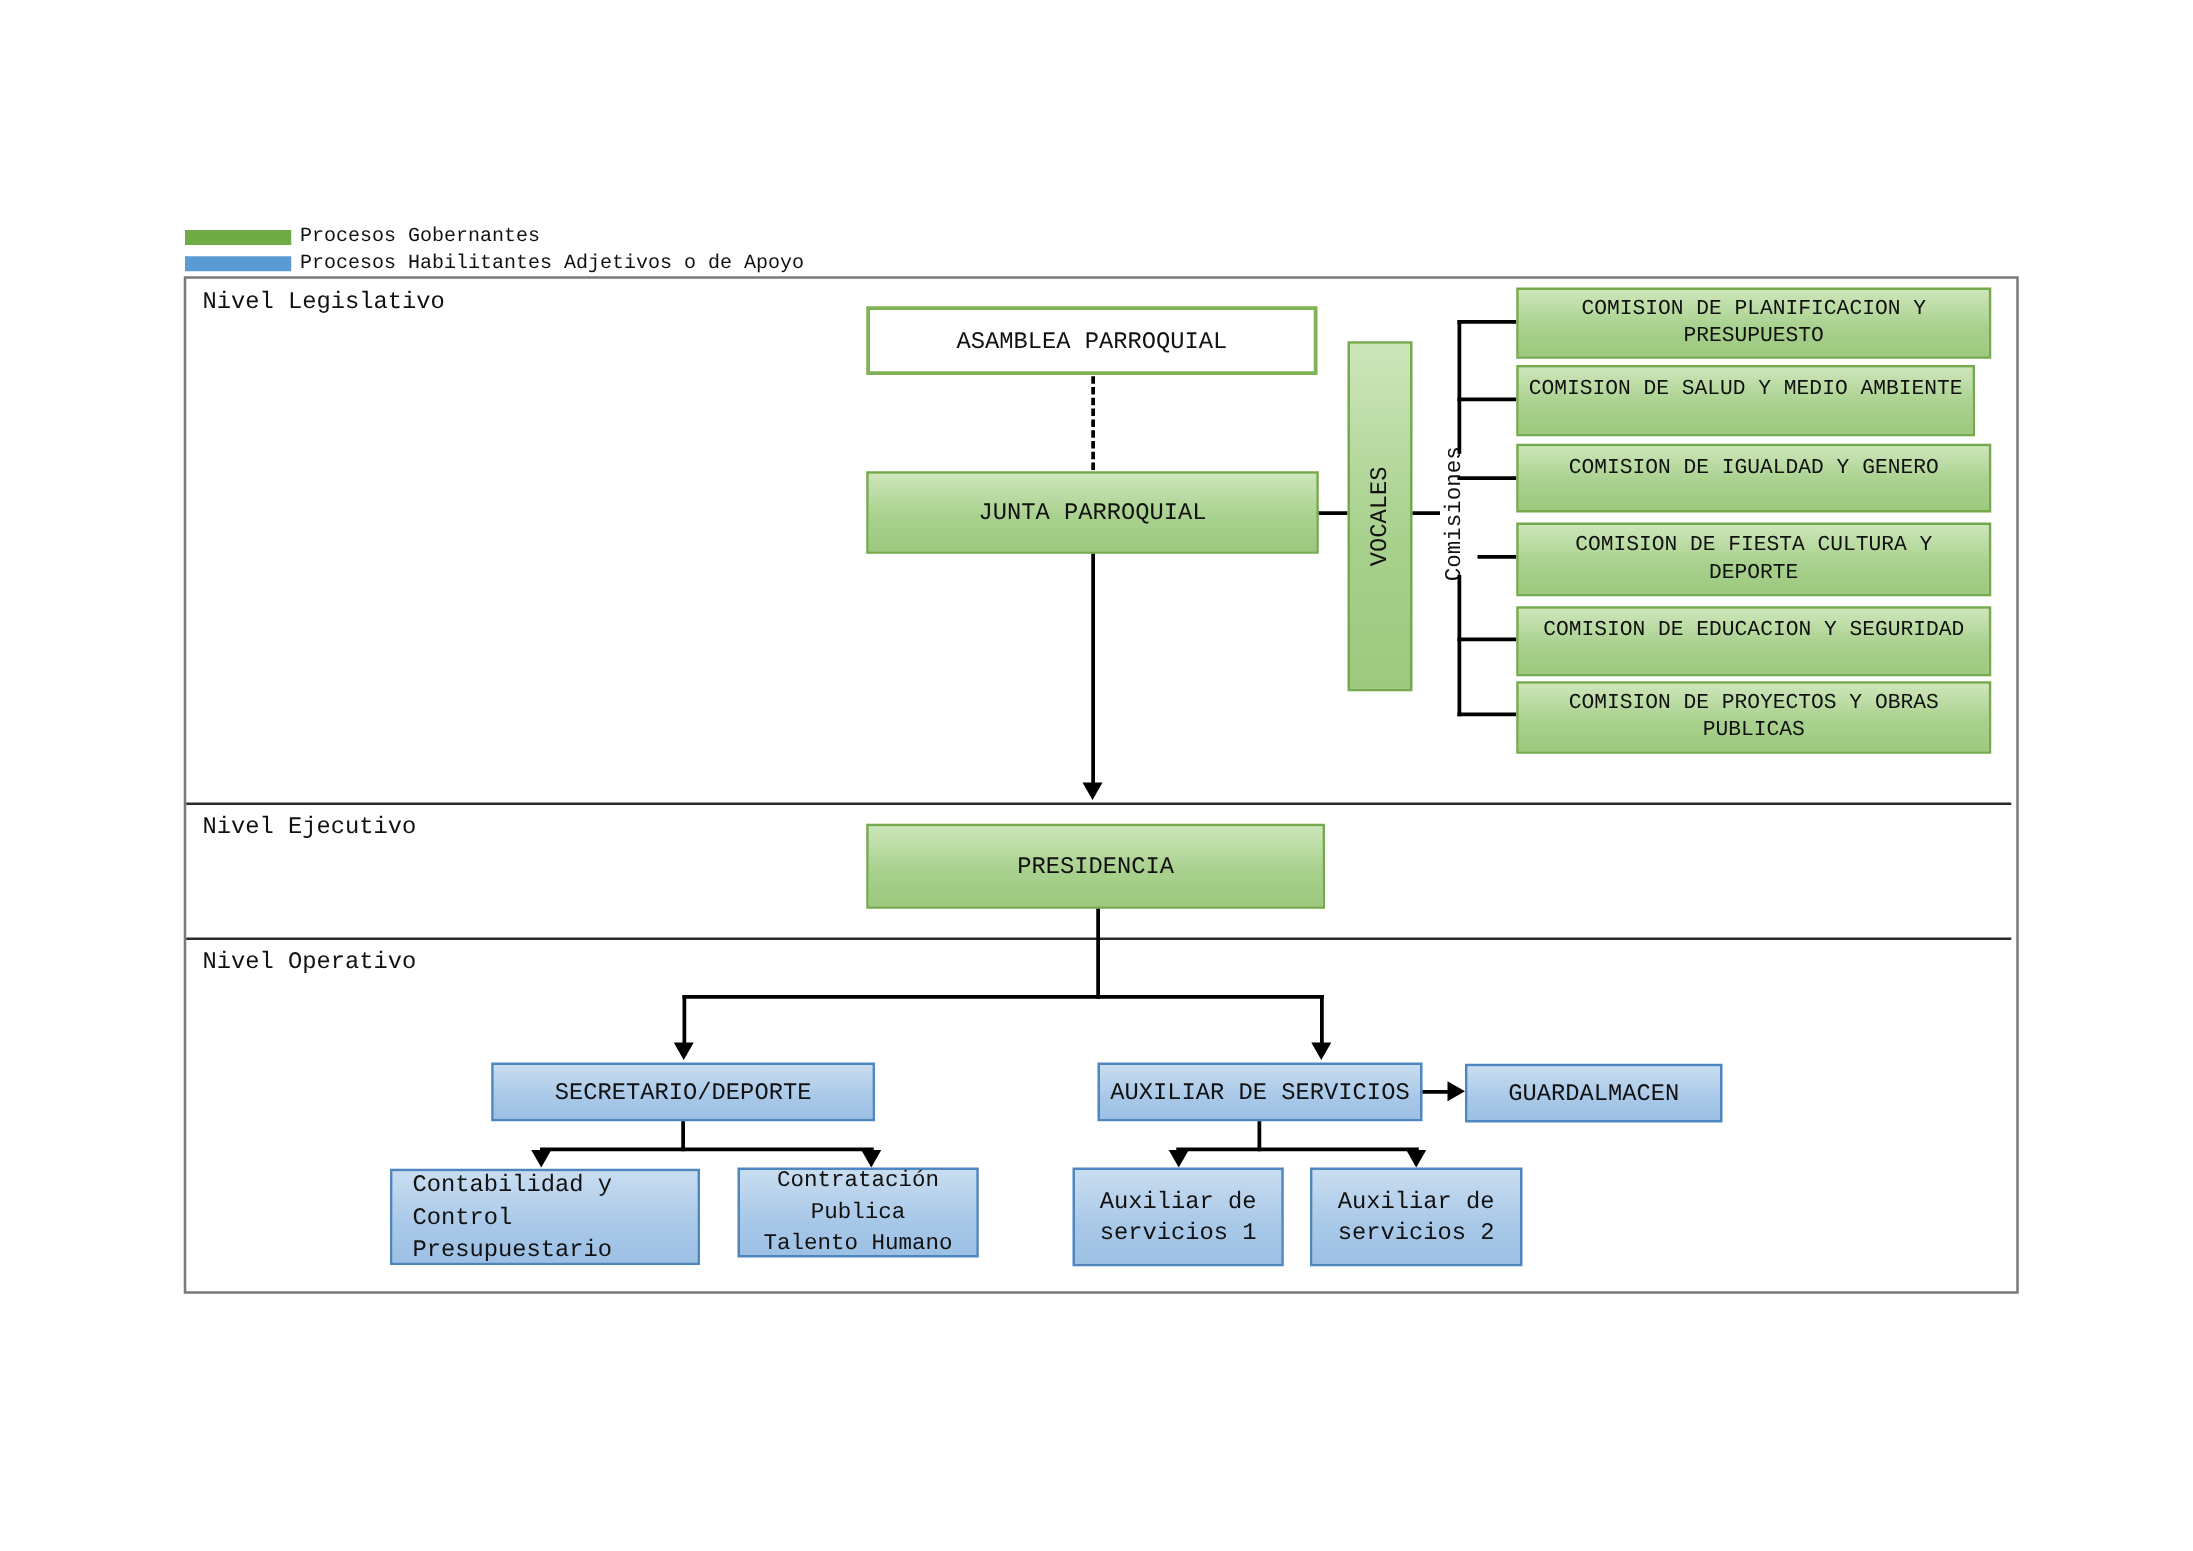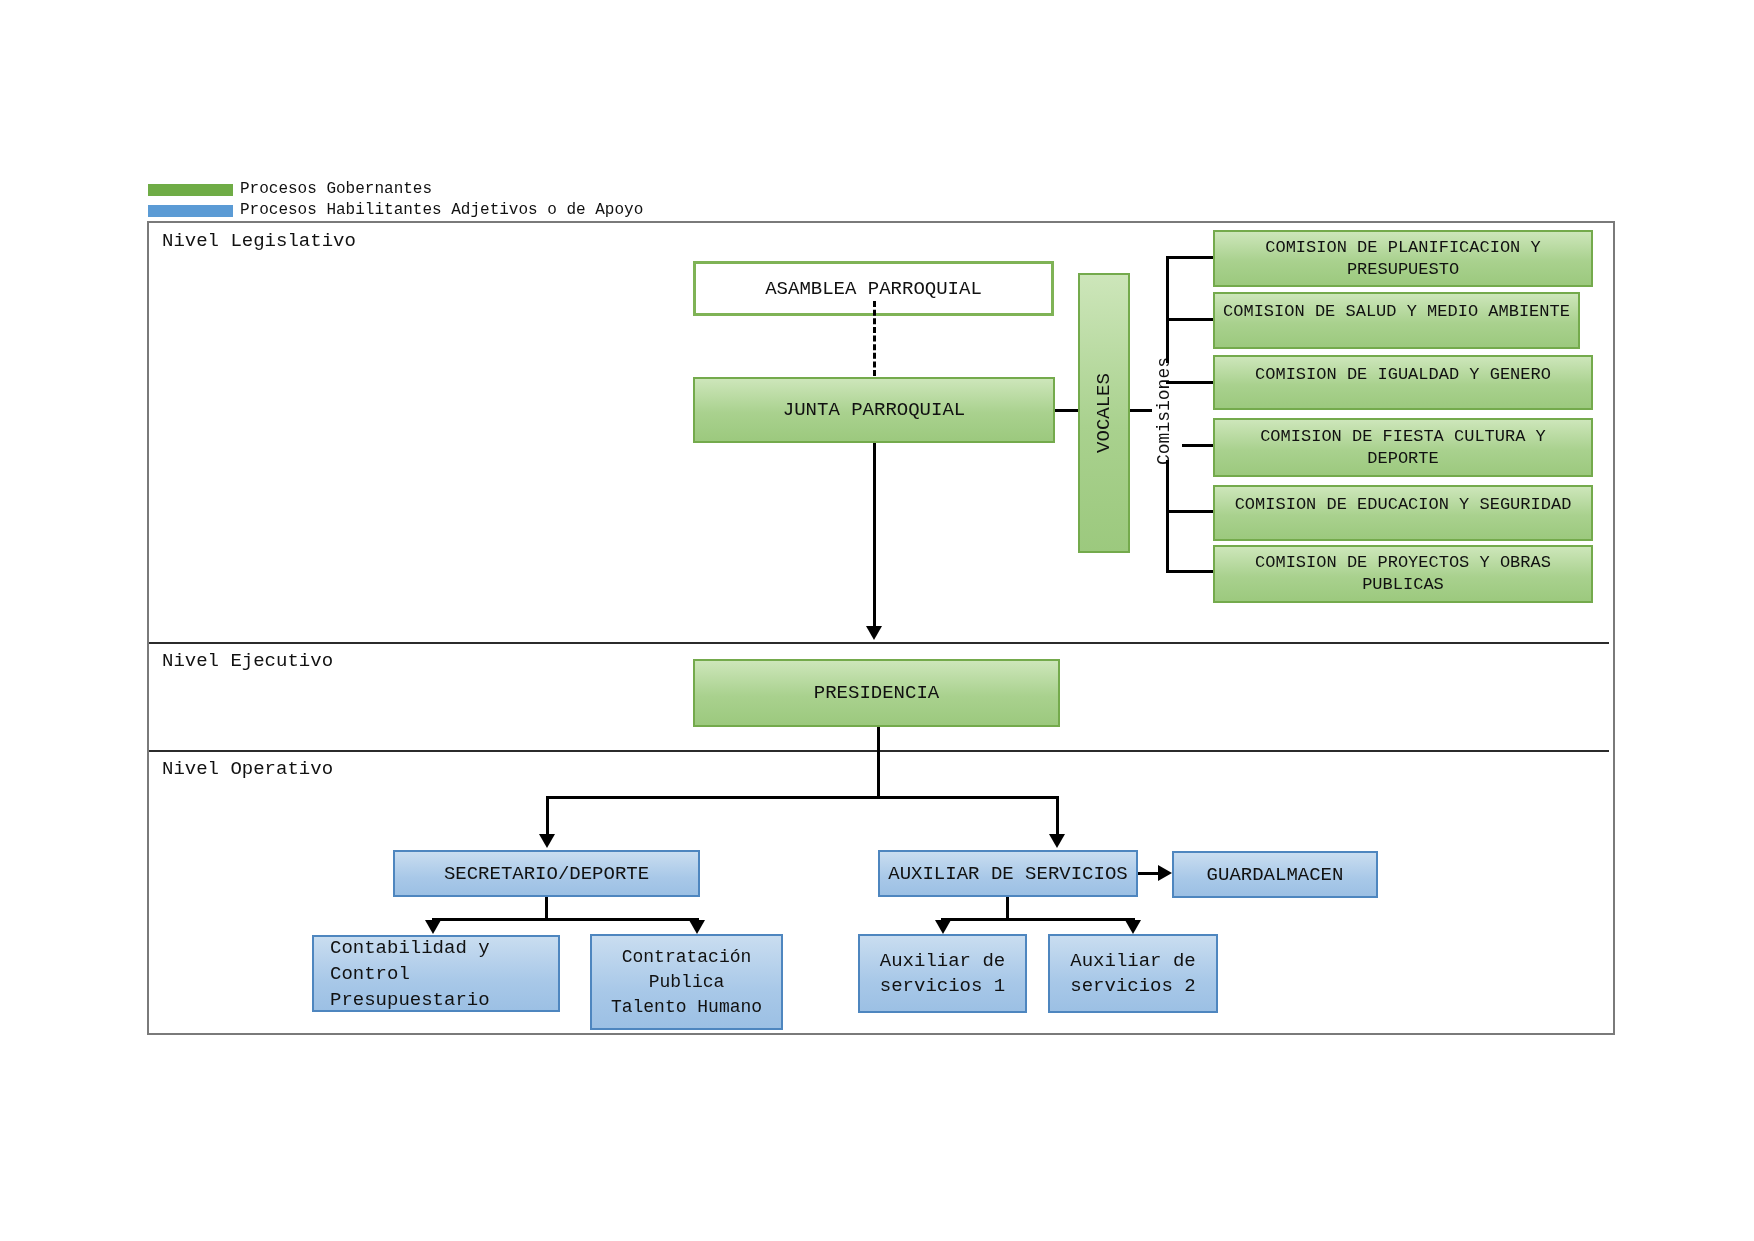--- a/index.html
+++ b/index.html
@@ -50,21 +50,21 @@
   <div class="legend-label" style="left:240px;top:201px;">Procesos Habilitantes Adjetivos o de Apoyo</div>
 
   <div class="frame" style="left:147px;top:221px;width:1464px;height:810px;"></div>
   <div class="divider" style="left:149px;top:642px;width:1460px;"></div>
   <div class="divider" style="left:149px;top:750px;width:1460px;"></div>
 
   <div class="section-label" style="left:162px;top:230px;">Nivel Legislativo</div>
   <div class="section-label" style="left:162px;top:650px;">Nivel Ejecutivo</div>
   <div class="section-label" style="left:162px;top:758px;">Nivel Operativo</div>
 
-  <div class="node whitebox f19" style="left:693px;top:245px;width:361px;height:55px;margin-top:16px;">ASAMBLEA PARROQUIAL</div>
+  <div class="node whitebox f19" style="left:693px;top:245px;width:361px;height:55px;">ASAMBLEA PARROQUIAL</div>
 
   <div class="vdash" style="left:873px;top:301px;height:75px;"></div>
 
   <div class="node greenbox f19" style="left:693px;top:377px;width:362px;height:66px;">JUNTA PARROQUIAL</div>
 
   <div class="hline" style="left:1055px;top:409px;width:23px;"></div>
 
   <div class="node greenbox f19 rot" style="left:1078px;top:273px;width:52px;height:280px;"><span>VOCALES</span></div>
 
   <div class="hline" style="left:1130px;top:409px;width:22px;"></div>
@@ -117,21 +117,21 @@
   <div class="ah-down" style="left:425px;top:920px;"></div>
   <div class="ah-down" style="left:689px;top:920px;"></div>
 
   <div class="vline" style="left:1006px;top:897px;height:24px;"></div>
   <div class="hline" style="left:941px;top:918px;width:194px;"></div>
   <div class="ah-down" style="left:935px;top:920px;"></div>
   <div class="ah-down" style="left:1125px;top:920px;"></div>
 
   <div class="node bluebox f19 leftalign" style="left:312px;top:935px;width:248px;height:77px;">Contabilidad y Control
 Presupuestario</div>
-  <div class="node bluebox lh25" style="left:590px;top:934px;width:193px;height:96px;font-size:18px;">Contratación
+  <div class="node bluebox lh25" style="left:590px;top:934px;width:193px;height:72px;font-size:18px;">Contratación
 Publica
 Talento Humano</div>
   <div class="node bluebox f19 lh25" style="left:858px;top:934px;width:169px;height:79px;">Auxiliar de
 servicios 1</div>
   <div class="node bluebox f19 lh25" style="left:1048px;top:934px;width:170px;height:79px;">Auxiliar de
 servicios 2</div>
 
 </div>
 
 </body></html>

